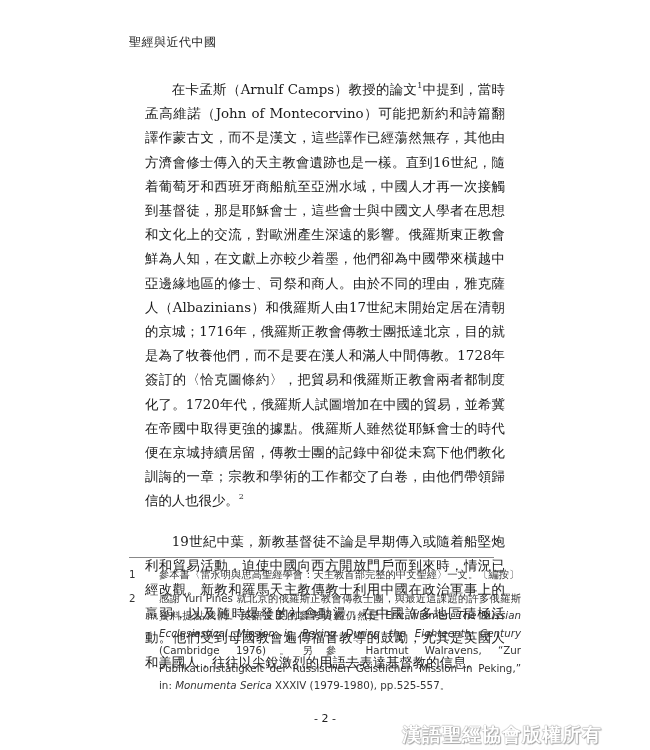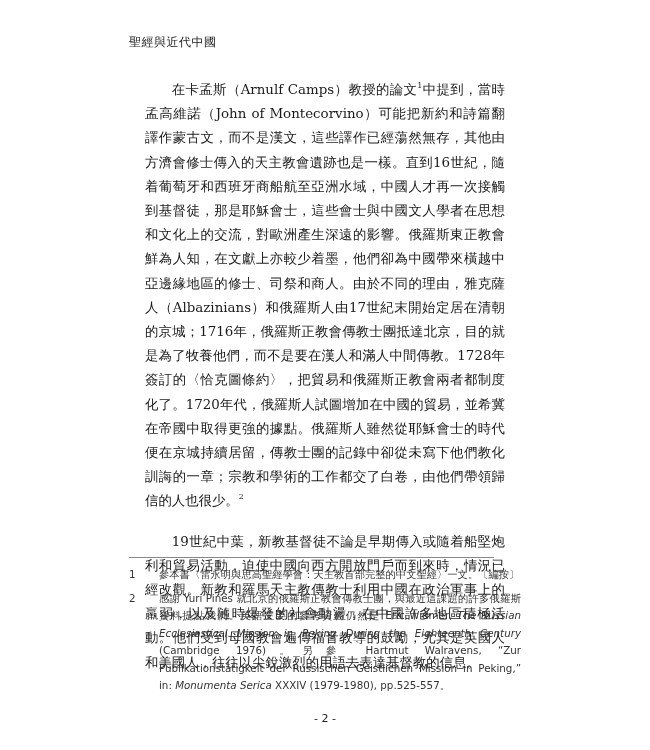--- a/index.html
+++ b/index.html
@@ -38,13 +38,14 @@
       <span class="fn-num">1</span>
       <span class="fn-text">參本書〈雷永明與思高聖經學會：天主教首部完整的中文聖經〉一文。〔編按〕</span>
     </div>
     <div class="fn">
       <span class="fn-num">2</span>
       <span class="fn-text"><span>感謝 Yuri Pines 就北京的俄羅斯正教會傳教士團，與最近這課題的許多俄羅斯資料提點我們。英語主要的參考資料仍然是 Eric Widmer, </span><i>The Russian Ecclesiastical Mission in Peking During the Eighteenth Century</i><span> (Cambridge 1976)。另參 Hartmut Walravens, “Zur Publikationstätigkeit der Russischen Geistlichen Mission in Peking,” in: </span><i>Monumenta Serica</i><span> XXXIV (1979-1980), pp.525-557。</span></span>
     </div>
   </div>
 
   <div class="page-num">- 2 -</div>
+  <div class="watermark">漢語聖經協會版權所有</div>
 </div>
 
 </body></html>

